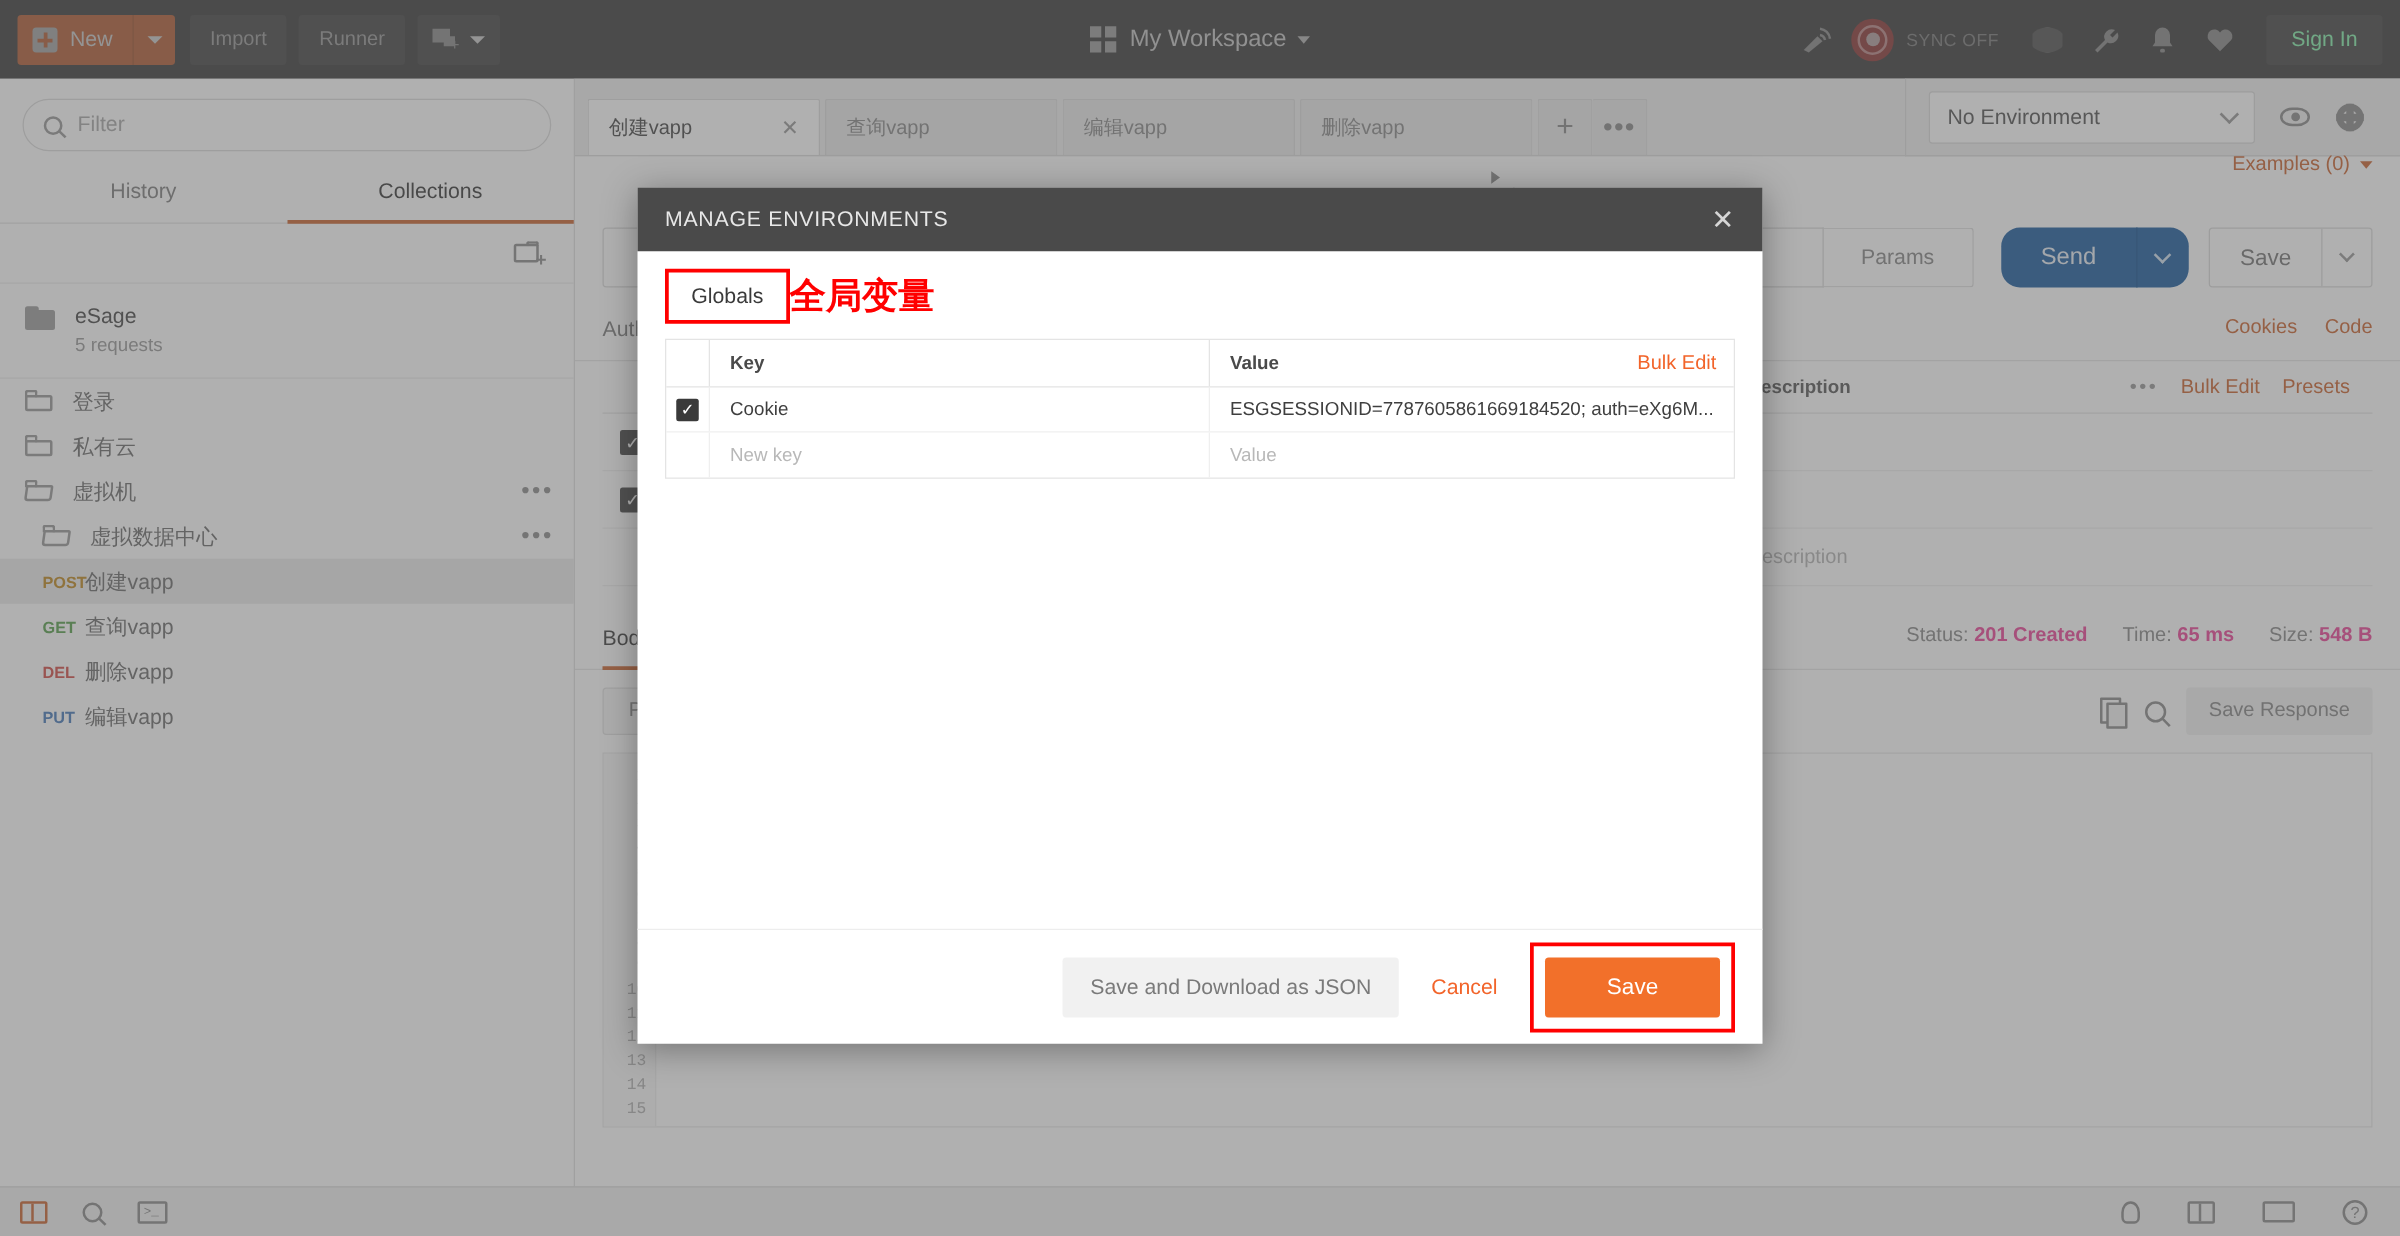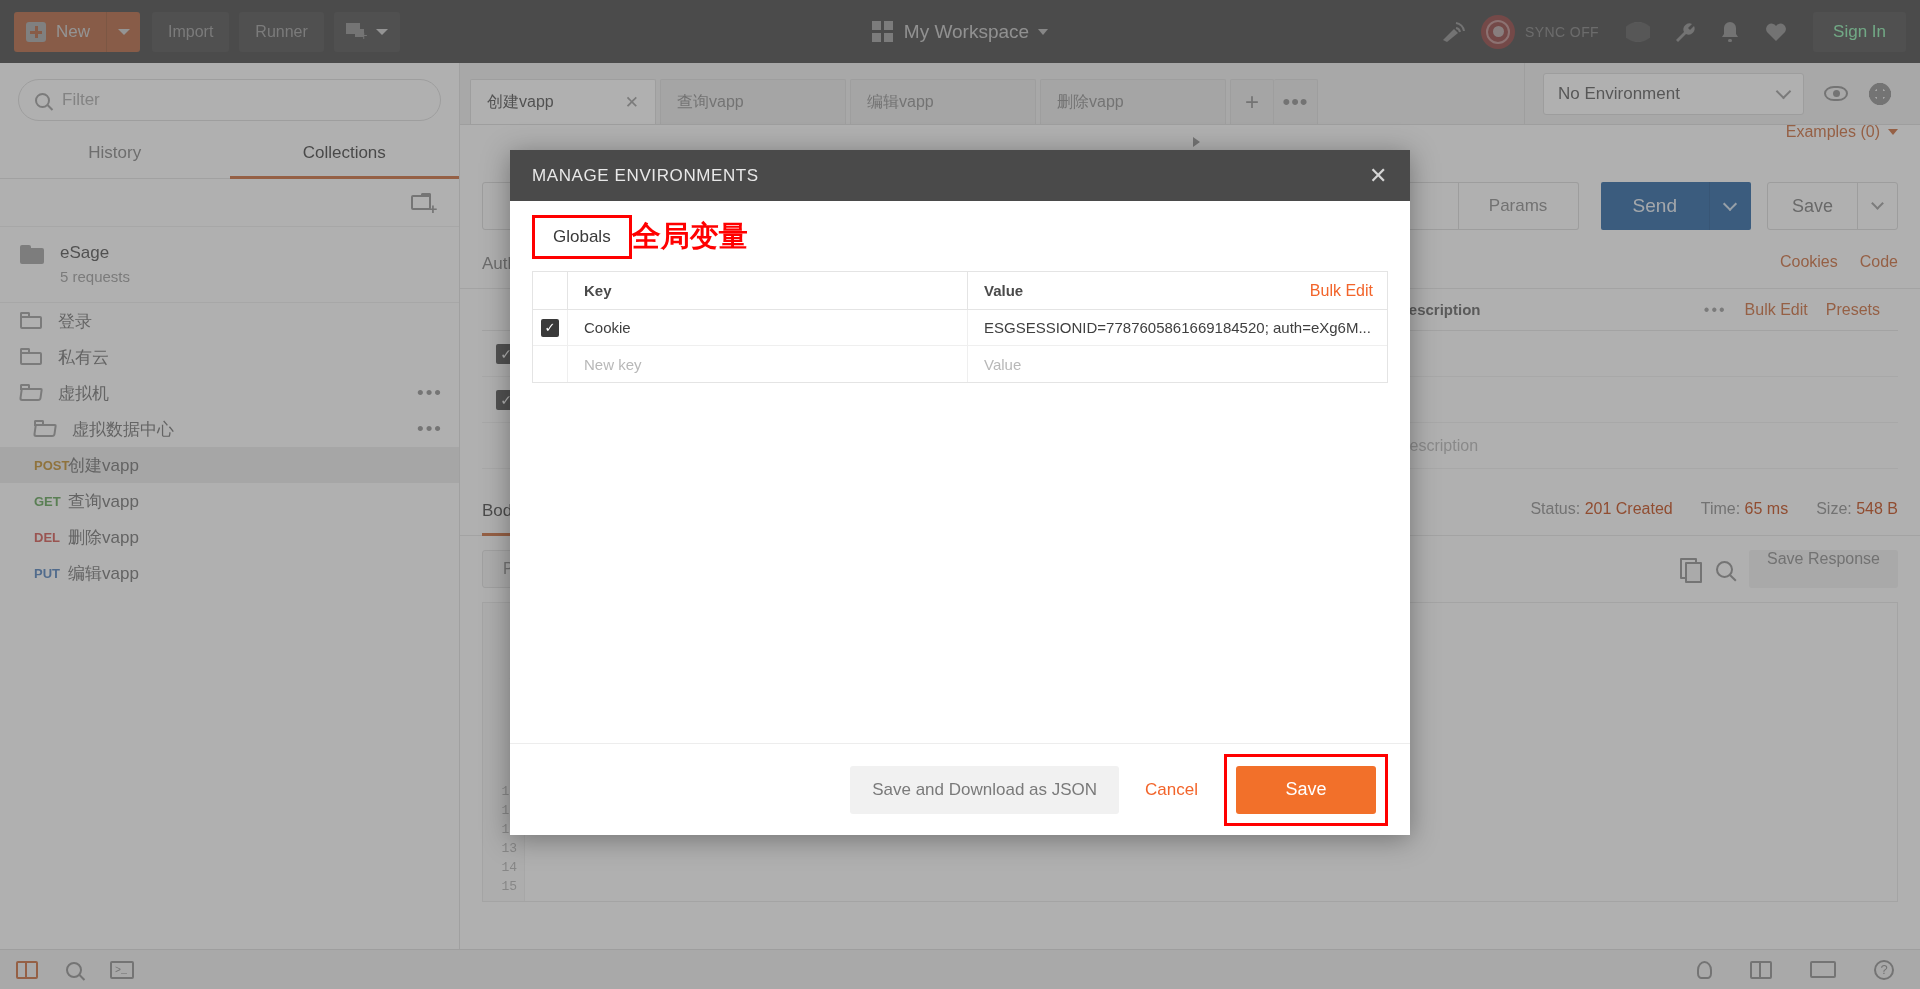--- a/index.html
+++ b/index.html
@@ -158,21 +158,21 @@
 
   .breadcrumb { padding: 12px 0 8px 22px; font-size: 17px; color: #7d7d7d; display: flex; align-items: center; flex-direction: column; }
   .bc-tri { width: 0; height: 0; border-top: 5px solid transparent; border-bottom: 5px solid transparent; border-left: 7px solid #8c8c8c; margin-right: 10px; }
   .examples { position: absolute; right: 22px; top: 60px; color: #cc6633; font-size: 16px; display: flex; align-items: center; }
   .examples .cd { width: 0; height: 0; border-left: 5px solid transparent; border-right: 5px solid transparent; border-top: 6px solid #cc6633; margin-left: 8px; }
 
   .url-row { display: flex; align-items: center; padding: 0 22px; margin-top: 4px; }
   .method-box { width: 150px; height: 48px; border: 1px solid #dadada; border-radius: 3px 0 0 3px; }
   .url-box { flex: 1; height: 48px; border: 1px solid #dadada; border-left: none; }
   .params-btn { width: 120px; height: 48px; border: 1px solid #dadada; border-left: none; border-radius: 0 3px 3px 0; display: flex; align-items: center; justify-content: center; font-size: 17px; color: #888; }
-  .send-btn { margin-left: 22px; height: 48px; background: #1f5fa0; border-radius: 2px; display: flex; align-items: center; }
+  .send-btn { margin-left: 22px; height: 48px; background: #1f5fa0; border-radius: 15px; display: flex; align-items: center; }
   .send-main { padding: 0 32px; color: #e8eef5; font-size: 19px; }
   .send-caret { width: 42px; height: 100%; display: flex; align-items: center; justify-content: center; border-left: 1px solid #1a5390; }
   .send-caret .chev2 { width: 10px; height: 10px; border-right: 2px solid #cfe0ef; border-bottom: 2px solid #cfe0ef; transform: rotate(45deg); margin-top: -5px; }
   .save-btn { margin-left: 16px; height: 48px; border: 1px solid #dadada; border-radius: 3px; display: flex; align-items: center; }
   .save-main { padding: 0 24px; font-size: 18px; color: #777; }
   .save-caret { width: 40px; height: 100%; display: flex; align-items: center; justify-content: center; border-left: 1px solid #dadada; }
   .save-caret .chev3 { width: 9px; height: 9px; border-right: 2px solid #9a9a9a; border-bottom: 2px solid #9a9a9a; transform: rotate(45deg); margin-top: -5px; }
 
   .req-tabs { display: flex; align-items: center; padding: 0 22px; margin-top: 14px; border-bottom: 1px solid #e6e6e6; position: relative; }
   .rq-tab { font-size: 17px; color: #7d7d7d; padding: 10px 0 12px; margin-right: 34px; border-bottom: 3px solid transparent; margin-bottom: -1px; }
@@ -186,31 +186,31 @@
   .hc-val { width: 440px; }
   .hc-desc { flex: 1; }
   .hdr-actions { display: flex; align-items: center; gap: 18px; font-size: 16px; color: #cc6633; font-weight: normal; }
   .hdr-actions .dim { color: #9a9a9a; letter-spacing: 2px; }
   .hdr-row { display: flex; align-items: center; height: 46px; border-bottom: 1px solid #f0f0f0; font-size: 16px; color: #5a5a5a; }
   .chkbox { width: 20px; height: 20px; background: #4a4a4a; border-radius: 2px; display: flex; align-items: center; justify-content: center; color: #fff; font-size: 14px; margin-left: 14px; }
   .ph { color: #b5b5b5; }
 
   .resp-tabs { display: flex; align-items: center; padding: 0 22px; margin-top: 22px; border-bottom: 1px solid #e6e6e6; }
   .resp-stats { margin-left: auto; display: flex; gap: 28px; font-size: 16px; color: #8a8a8a; padding-bottom: 8px; }
-  .resp-stats b { color: #c2410c; font-weight: normal; }
+  .resp-stats b { color: #ec4899; font-weight: bold; }
 
   .resp-toolbar { display: flex; align-items: center; padding: 14px 22px 0 22px; }
   .pretty-btn { height: 38px; border: 1px solid #e0e0e0; border-radius: 3px; background: #f7f7f7; display: flex; align-items: center; padding: 0 20px; font-size: 16px; color: #888; }
   .rt-right { margin-left: auto; display: flex; align-items: center; gap: 16px; }
   .copy-ic { width: 20px; height: 22px; position: relative; }
   .copy-ic::before { content: ''; position: absolute; left: 0; top: 0; width: 13px; height: 17px; border: 2px solid #8c8c8c; border-radius: 1px; }
   .copy-ic::after { content: ''; position: absolute; left: 5px; top: 4px; width: 13px; height: 17px; border: 2px solid #8c8c8c; border-radius: 1px; background: #f3f3f3; }
   .mag2 { width: 17px; height: 17px; border: 2px solid #8c8c8c; border-radius: 50%; position: relative; }
   .mag2::after { content: ''; position: absolute; width: 2px; height: 8px; background: #8c8c8c; right: -3px; bottom: -6px; transform: rotate(-45deg); }
-  .saveresp { height: 38px; border-radius: 3px; background: #f1f1f1; display: flex; padding: 0 18px; font-size: 16px; color: #888; }
+  .saveresp { height: 38px; border-radius: 3px; background: #f1f1f1; display: flex; align-items: center; padding: 0 18px; font-size: 16px; color: #888; }
 
   .code-area { margin: 14px 22px 0 22px; border: 1px solid #e8e8e8; height: 300px; display: flex; }
   .gutter { width: 42px; background: #fafafa; border-right: 1px solid #eee; padding-top: 8px; text-align: right; }
   .gutter div { font-family: "Liberation Mono", monospace; font-size: 13px; color: #b0b0b0; line-height: 19px; padding-right: 7px; }
 
   
   .bottombar {
     position: absolute; bottom: 0; left: 0; width: 1920px; height: 40px;
     background: #f2f2f2; border-top: 1px solid #dcdcdc; display: flex; align-items: center; padding: 0 16px;
   }

